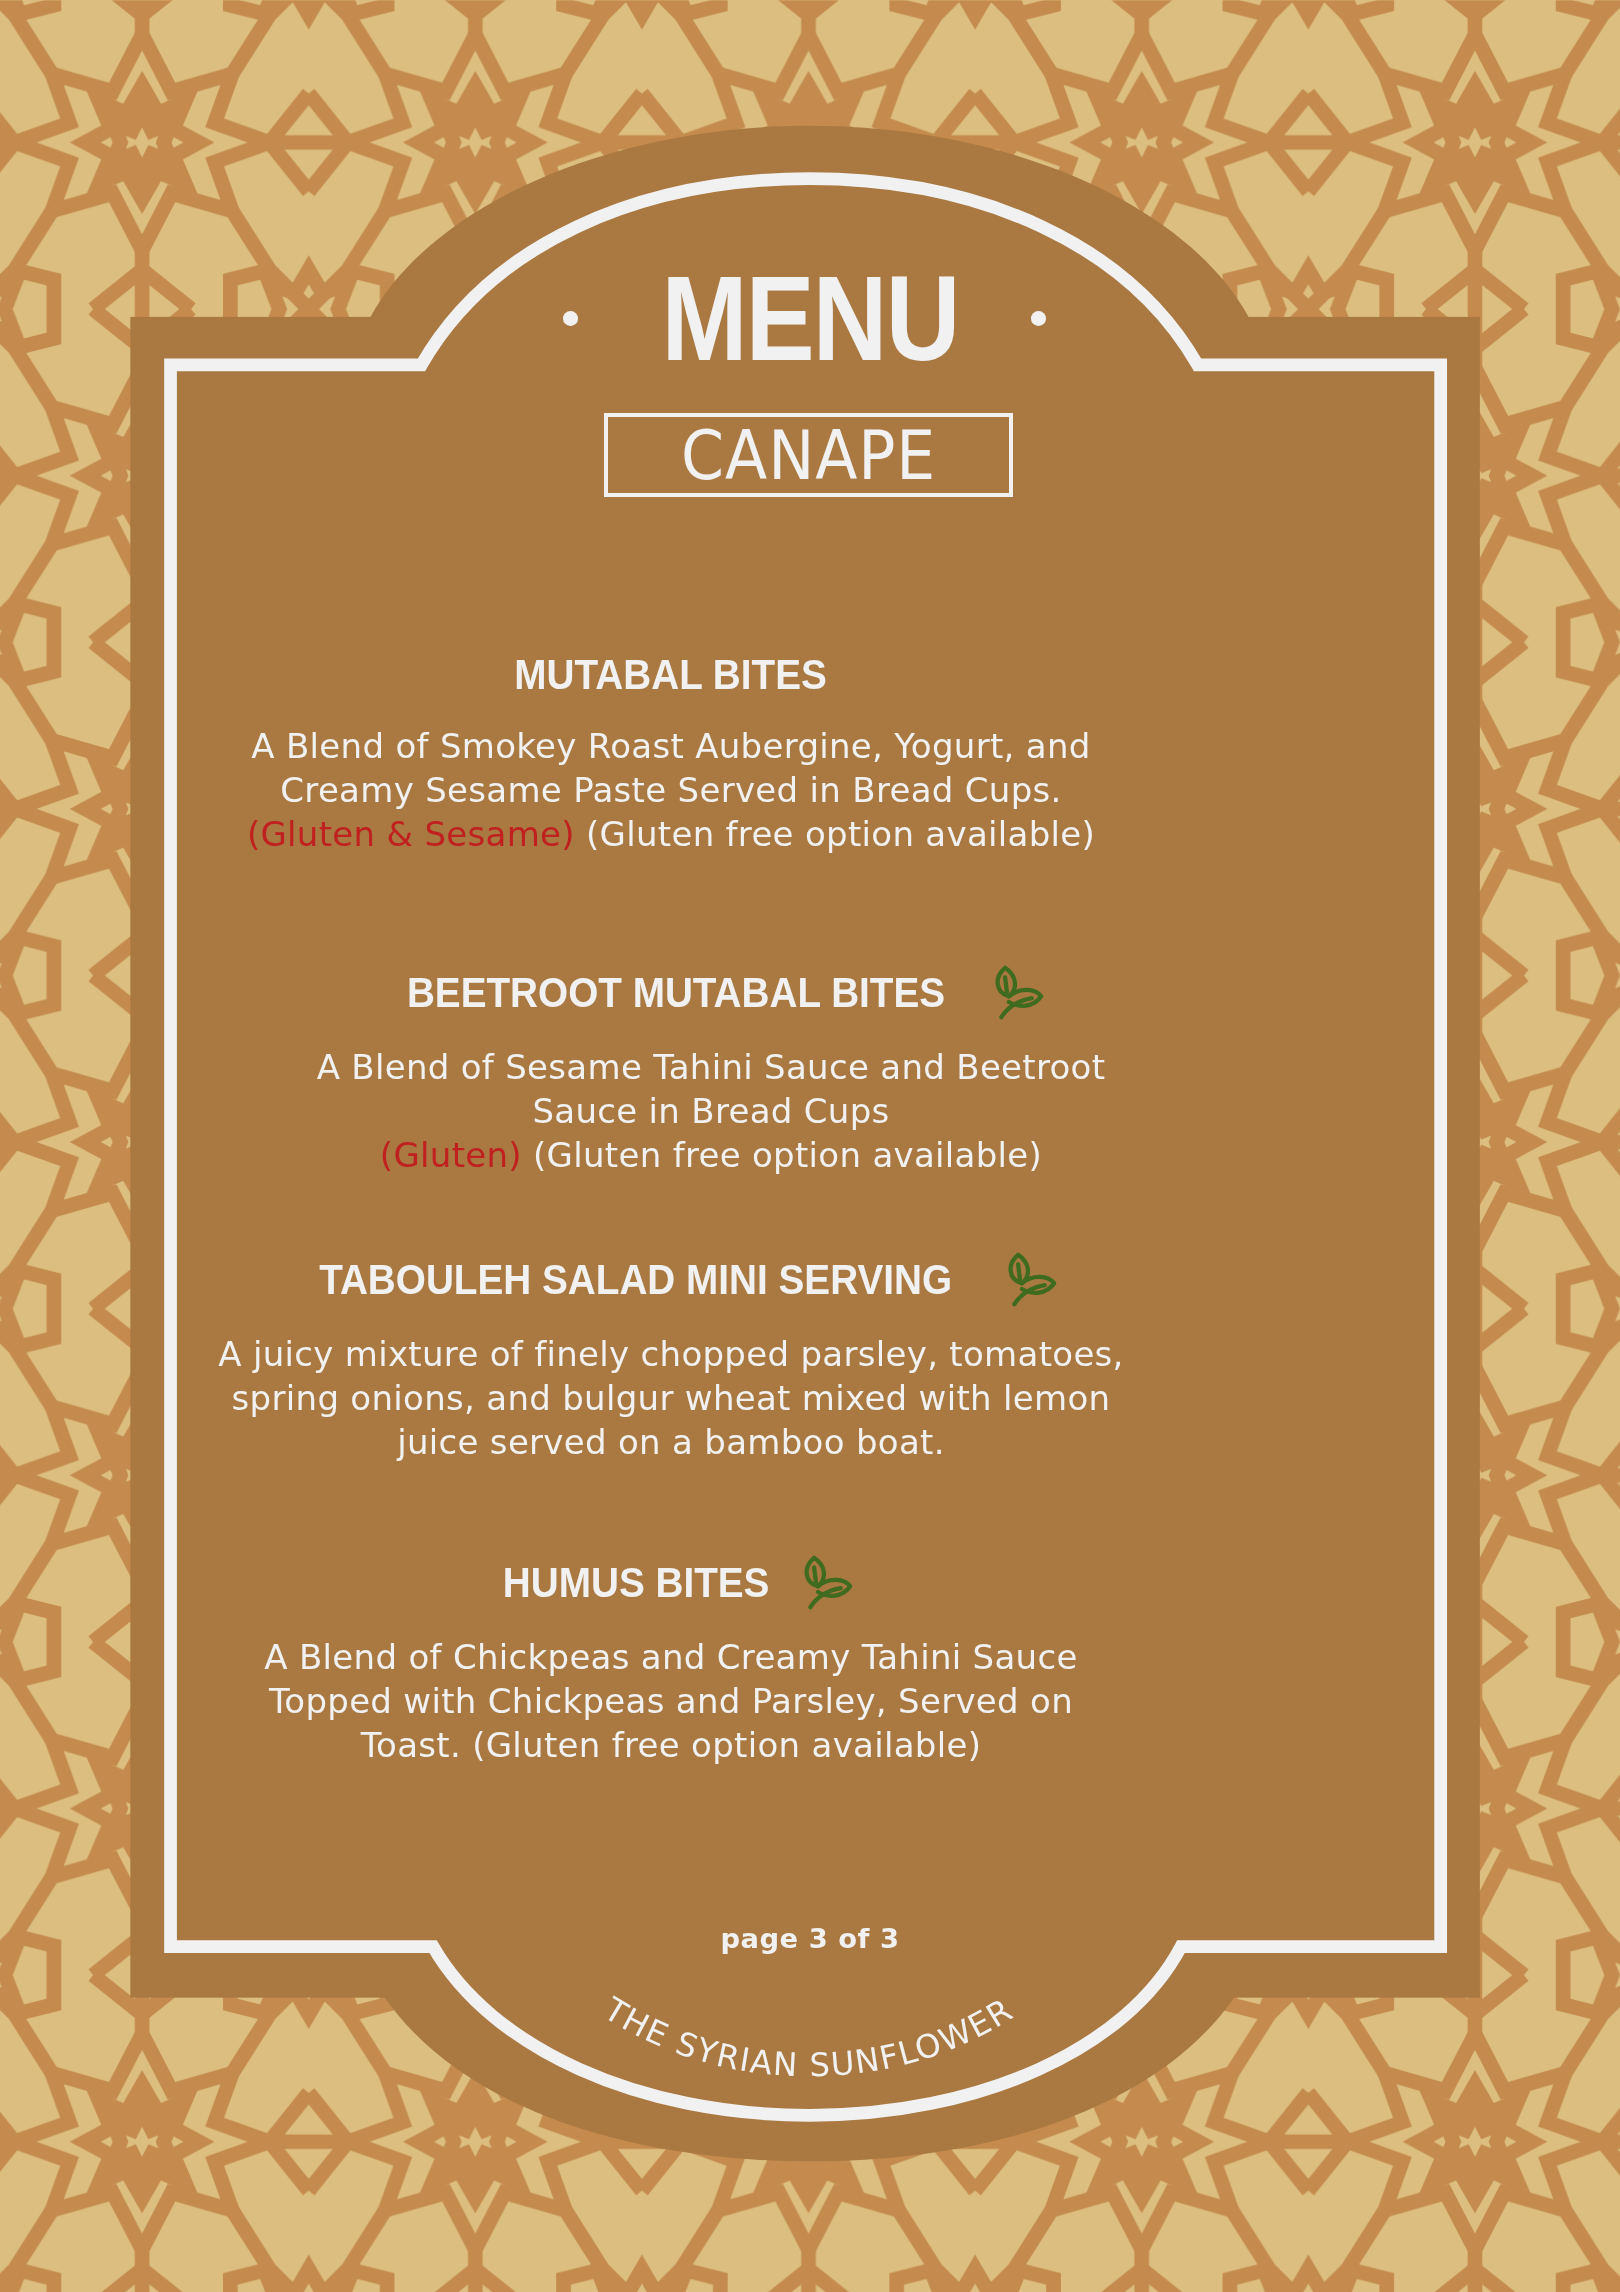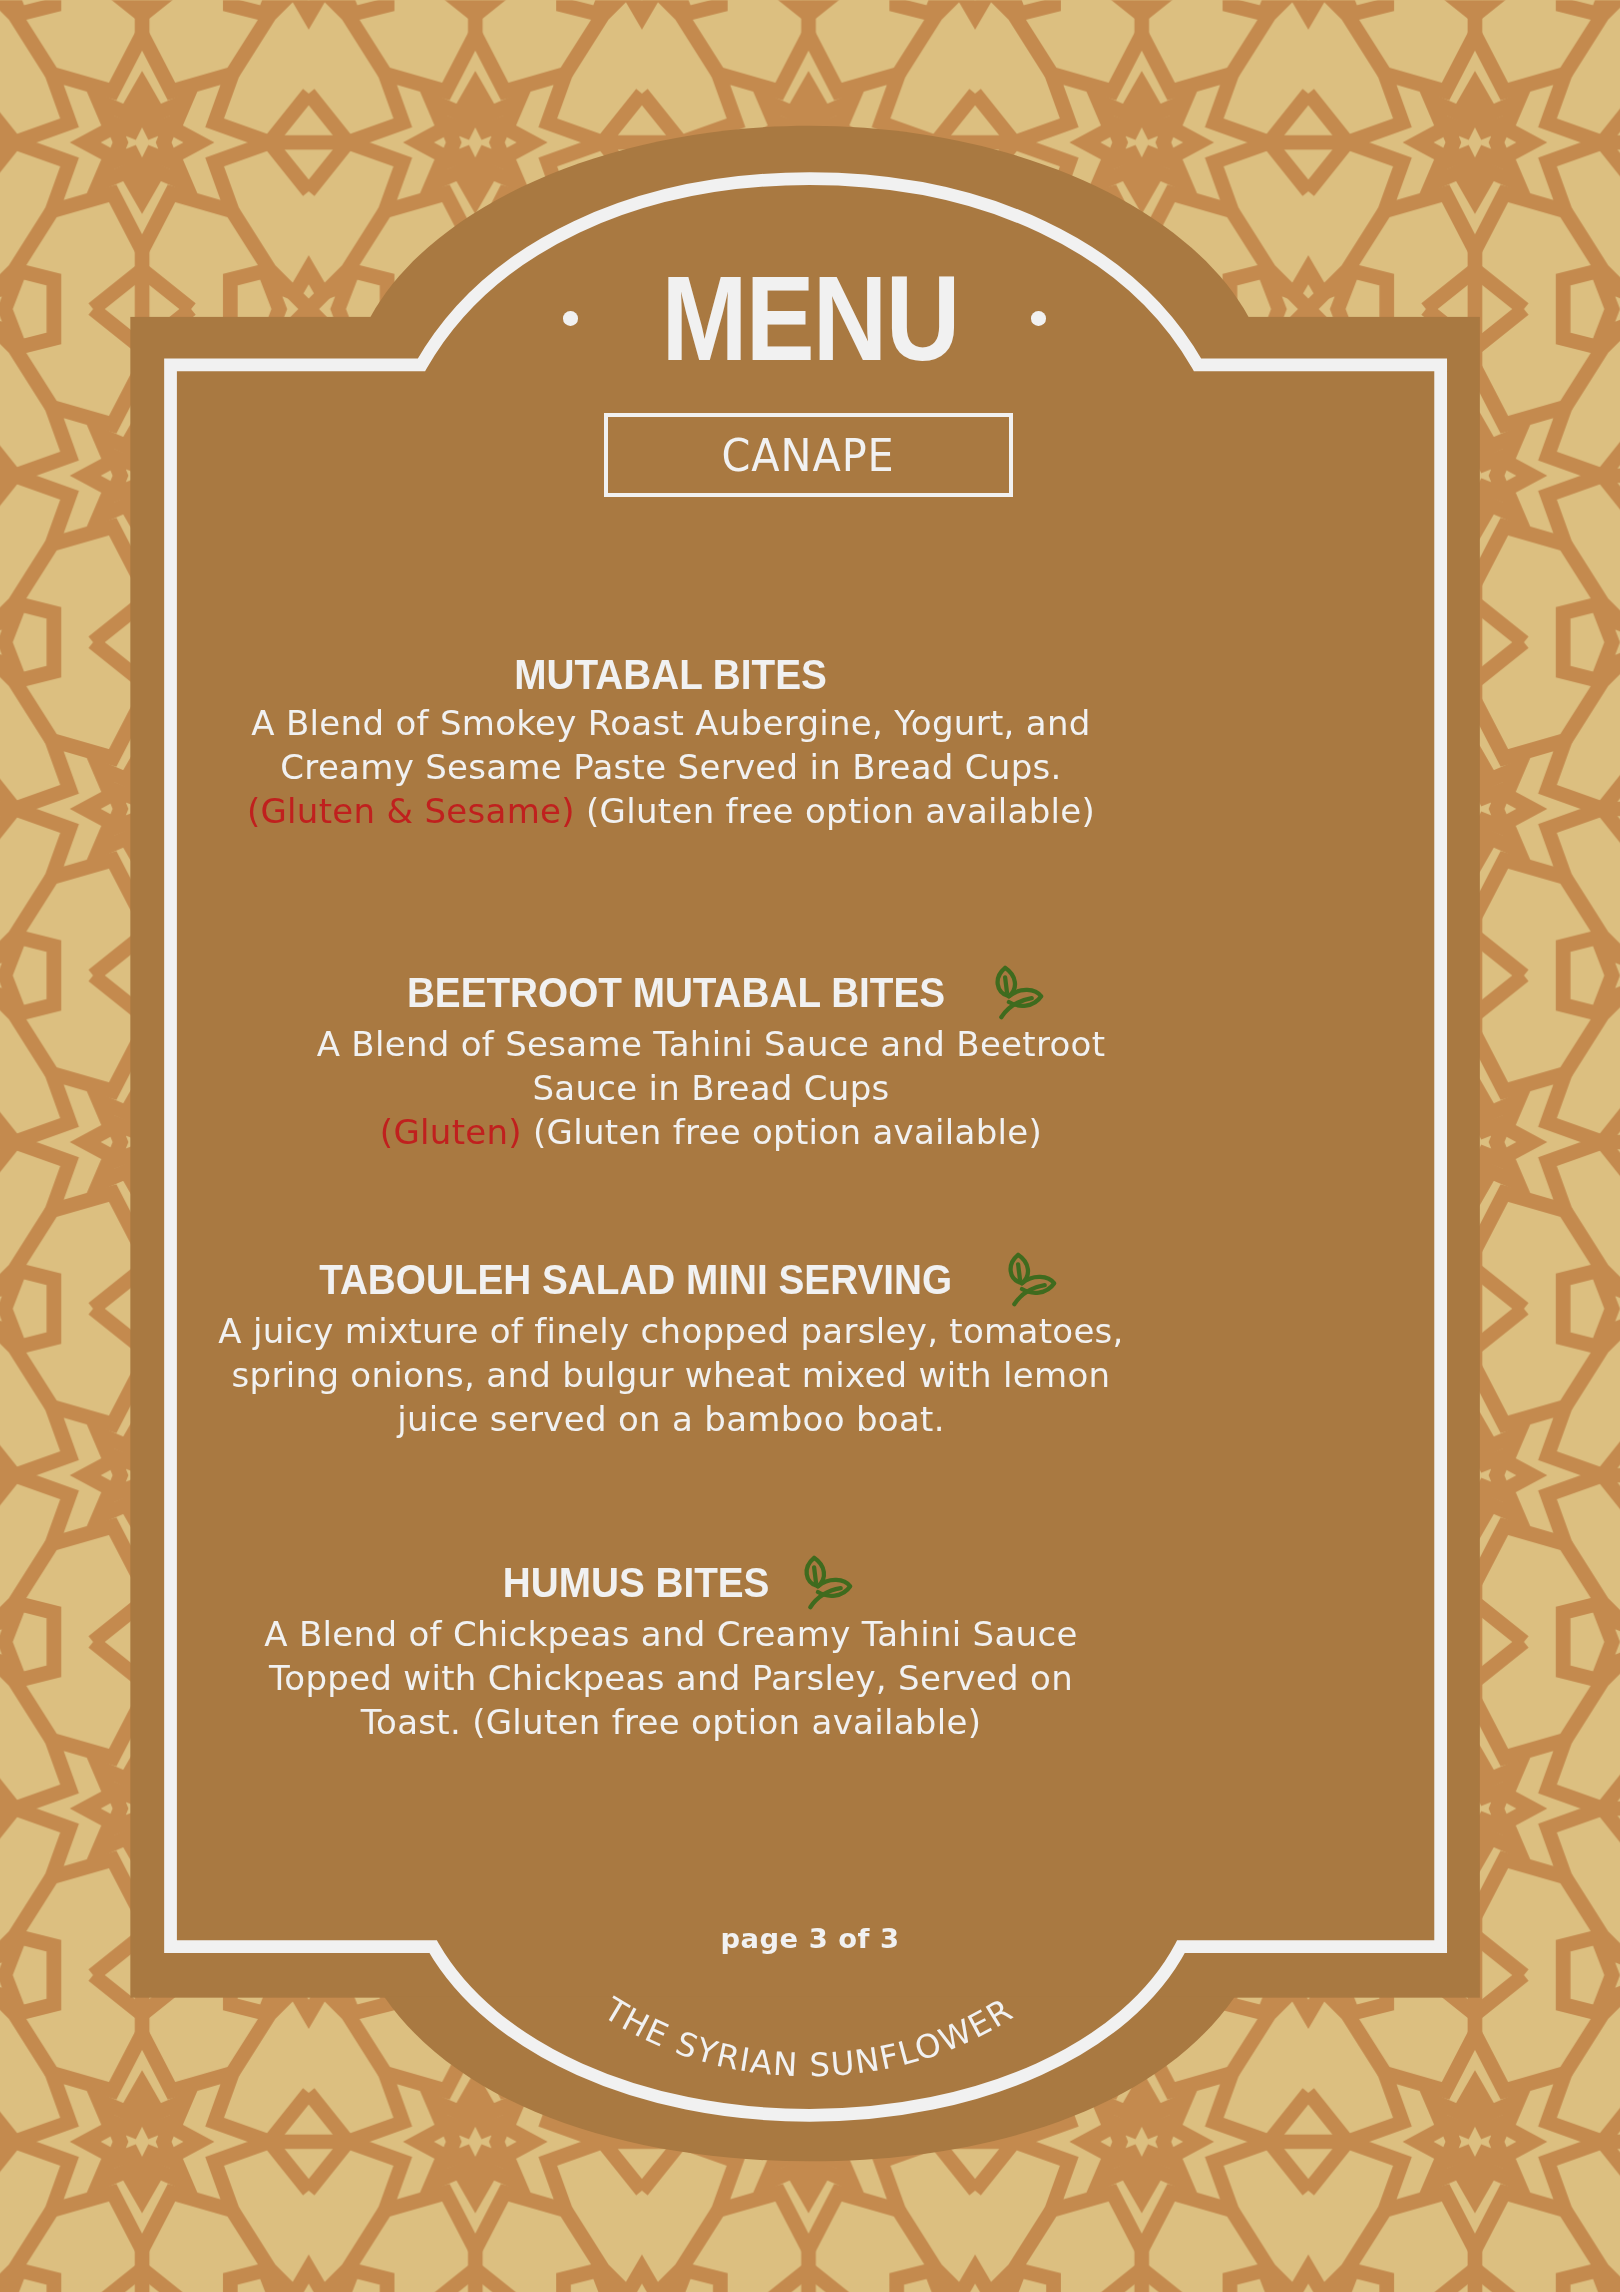--- a/index.html
+++ b/index.html
@@ -12,35 +12,35 @@
   .txt { position: absolute; left: 0; width: 1620px; text-align: center; color: #F1F1F1; }
   .menu-title {
     top: 257px; font-family: "Liberation Sans Narrow", "Liberation Sans", sans-serif;
     font-weight: 700; font-size: 120px; letter-spacing: -2px; line-height: 123px;
     transform: scaleX(0.86);
   }
   .dot { position: absolute; width: 14.7px; height: 14.7px; border-radius: 50%; background: #F1F1F1; top: 311px; }
   .section-box {
     position: absolute; left: 604px; top: 413px; width: 401px; height: 76px;
     border: 4.9px solid #F1F1F1; text-align: center;
-    font-family: "DejaVu Sans", sans-serif; font-size: 45px; line-height: 78px;
+    font-family: "DejaVu Sans", sans-serif; font-size: 67px; line-height: 78px;
     color: #F1F1F1; letter-spacing: 1px; font-weight: 400;
   }
   .section-box span { display: inline-block; transform: scaleX(0.92); }
   .item { position: absolute; left: 0; width: 1342px; text-align: center; }
   .item-title {
     color: #F1F1F1; font-weight: 700; font-size: 43px; line-height: 51px;
     font-family: "Liberation Sans", sans-serif; letter-spacing: 0px;
     display: inline-flex; align-items: center; justify-content: center;
   }
   .item-title .t { display: inline-block; transform: scaleX(0.9); }
   .leaf { display: inline-block; width: 57px; height: 57px; margin-left: 13.7px; }
   .desc {
     color: #F1F1F1; font-family: "DejaVu Sans", sans-serif; font-weight: 400;
-    font-size: 34px; line-height: 44px; margin-top: 1px; letter-spacing: 0.3px;
+    font-size: 34px; line-height: 44px; margin-top: 24px; letter-spacing: 0.3px;
   }
   .desc .line { display: block; white-space: nowrap; }
   .allergen { color: #C0201E; }
   .page-num {
     top: 1905px; font-family: "DejaVu Sans", sans-serif; font-size: 27.4px; font-weight: 700;
     line-height: 33px; letter-spacing: 0.5px; margin-top: 17px;
   }
   #brand { position: absolute; left: 0; top: 0; }
 </style>
 </head>

